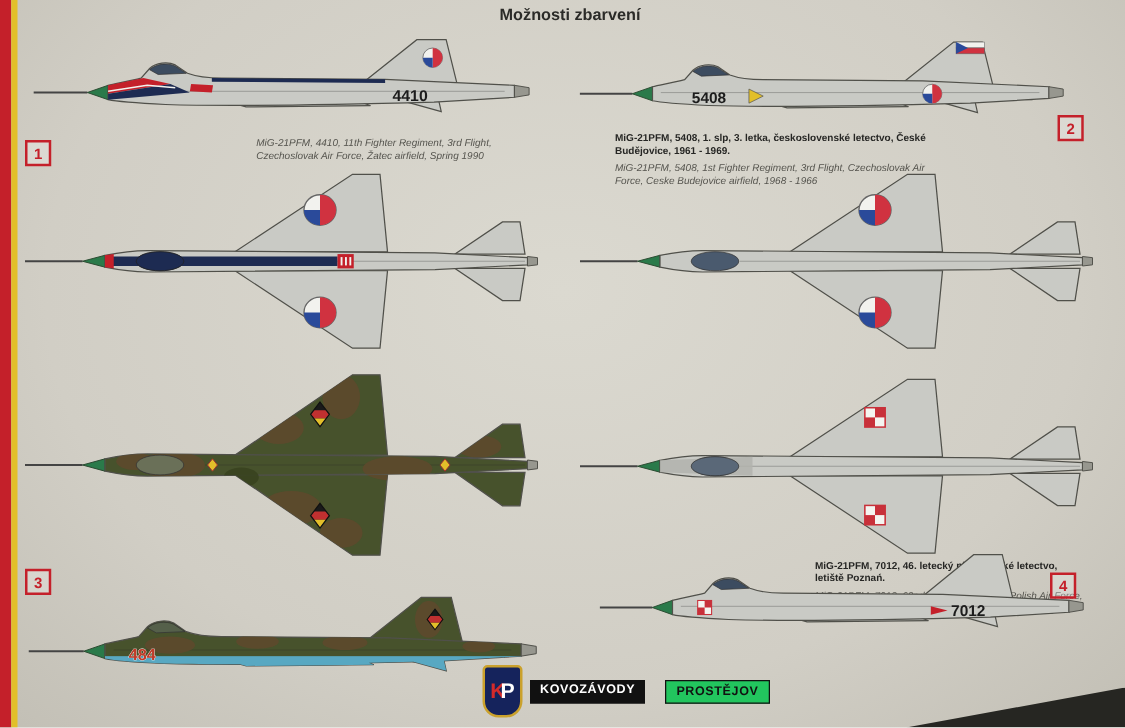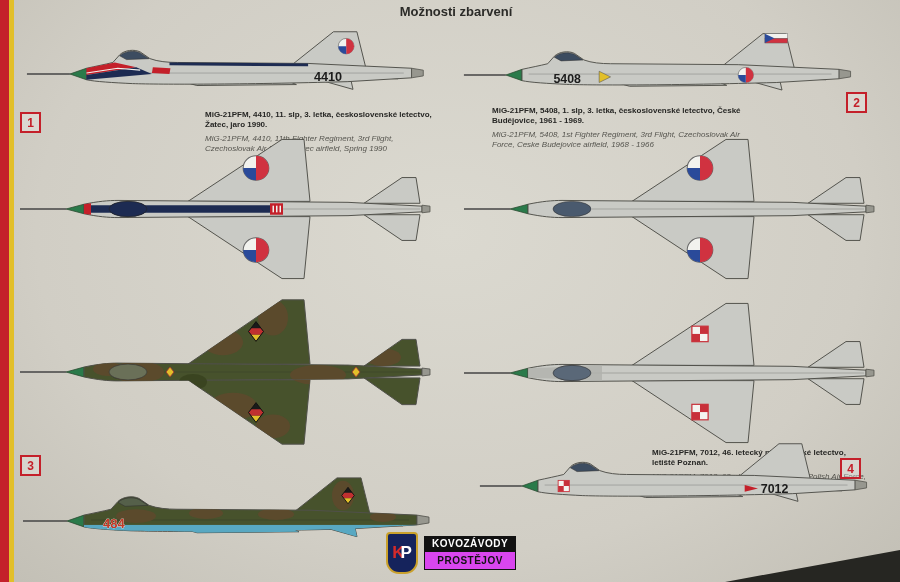--- a/index.html
+++ b/index.html
@@ -37,23 +37,23 @@
   .code-txt{font-family:"Liberation Sans",sans-serif;font-weight:bold;font-size:13px;fill:#1c1c1c;}
   .code-red{font-family:"Liberation Sans",sans-serif;font-weight:bold;font-size:13px;
     fill:#c23a28;stroke:#fff;stroke-width:0.5;paint-order:stroke;}
   svg{display:block;}
   
   .logo{display:flex;align-items:center;}
   .shield{width:28px;height:38px;background:#15235c;border:2px solid #caa12c;
     border-radius:4px 4px 13px 13px;display:flex;align-items:center;justify-content:center;flex:none;}
   .shield .k{color:#d42a2a;font-weight:bold;font-size:17px;}
   .shield .p{color:#fff;font-weight:bold;font-size:17px;margin-left:-4px;}
-  .bars{display:flex;flex-direction:column;gap:0;margin-left:6px;}
+  .bars{display:flex;flex-direction:row;gap:16px;margin-left:6px;}
   .bar-top{background:#111;color:#fff;font-weight:bold;font-size:10px;padding:2px 8px;letter-spacing:0.5px;white-space:nowrap;}
-  .bar-bottom{background:#d946ef;color:#111;border:1.5px solid #111;font-weight:bold;font-size:10px;
+  .bar-bottom{background:#22c55e;color:#111;border:1.5px solid #111;font-weight:bold;font-size:10px;
     padding:3px 8px;letter-spacing:0.5px;text-align:center;white-space:nowrap;}
 </style>
 </head>
 <body>
 
 <svg width="0" height="0" style="position:absolute">
   <defs>
     <g id="sil-side">
       <line x1="2" y1="50" x2="46" y2="50" class="p-stroke"></line>
       <polygon points="46,50 63,44 63,56" class="p-cone"></polygon>
@@ -131,21 +131,20 @@
     <polygon points="148,38 290,39 290,42 148,41" style="fill:var(--navy,#1d2b52)"></polygon>
     <polygon points="131,43 149,44 148,50 130,49" style="fill:var(--accent-red,#c4202a)"></polygon>
     <text x="296" y="57" class="code-txt">4410</text>
     <use href="#roundel-cz" transform="translate(329,21) scale(0.85)"></use>
   </svg>
 </div>
 <div class="abs badge" style="left:20px;top:112px">
   <span>1</span>
 </div>
 <div class="abs caption" style="left:205px;top:110px;width:235px">
-  <p class="cs">MiG-21PFM, 4410, 11. slp, 3. letka, československé letectvo, Žatec, jaro 1990.</p>
   <p class="en">MiG-21PFM, 4410, 11th Fighter Regiment, 3rd Flight, Czechoslovak Air Force, Žatec airfield, Spring 1990</p>
 </div>
 <div class="abs" style="left:18px;top:128px;width:420px;height:162px;--glass:var(--navy,#1d2b52)">
   <svg viewBox="0 0 420 170" preserveAspectRatio="none" width="100%" height="100%">
     <use href="#sil-top"></use>
     <polygon points="66,81 252,81 252,89 66,89" style="fill:var(--navy,#1d2b52)"></polygon>
     <polygon points="66,80 73,79 73,91 66,90" style="fill:var(--accent-red,#c4202a)"></polygon>
     <ellipse cx="110" cy="85" rx="19" ry="8" style="fill:var(--navy,#1d2b52)" stroke="#222" stroke-width="0.6"></ellipse>
     <g>
       <rect x="252" y="79" width="13" height="12" style="fill:var(--accent-red,#c4202a)"></rect>

